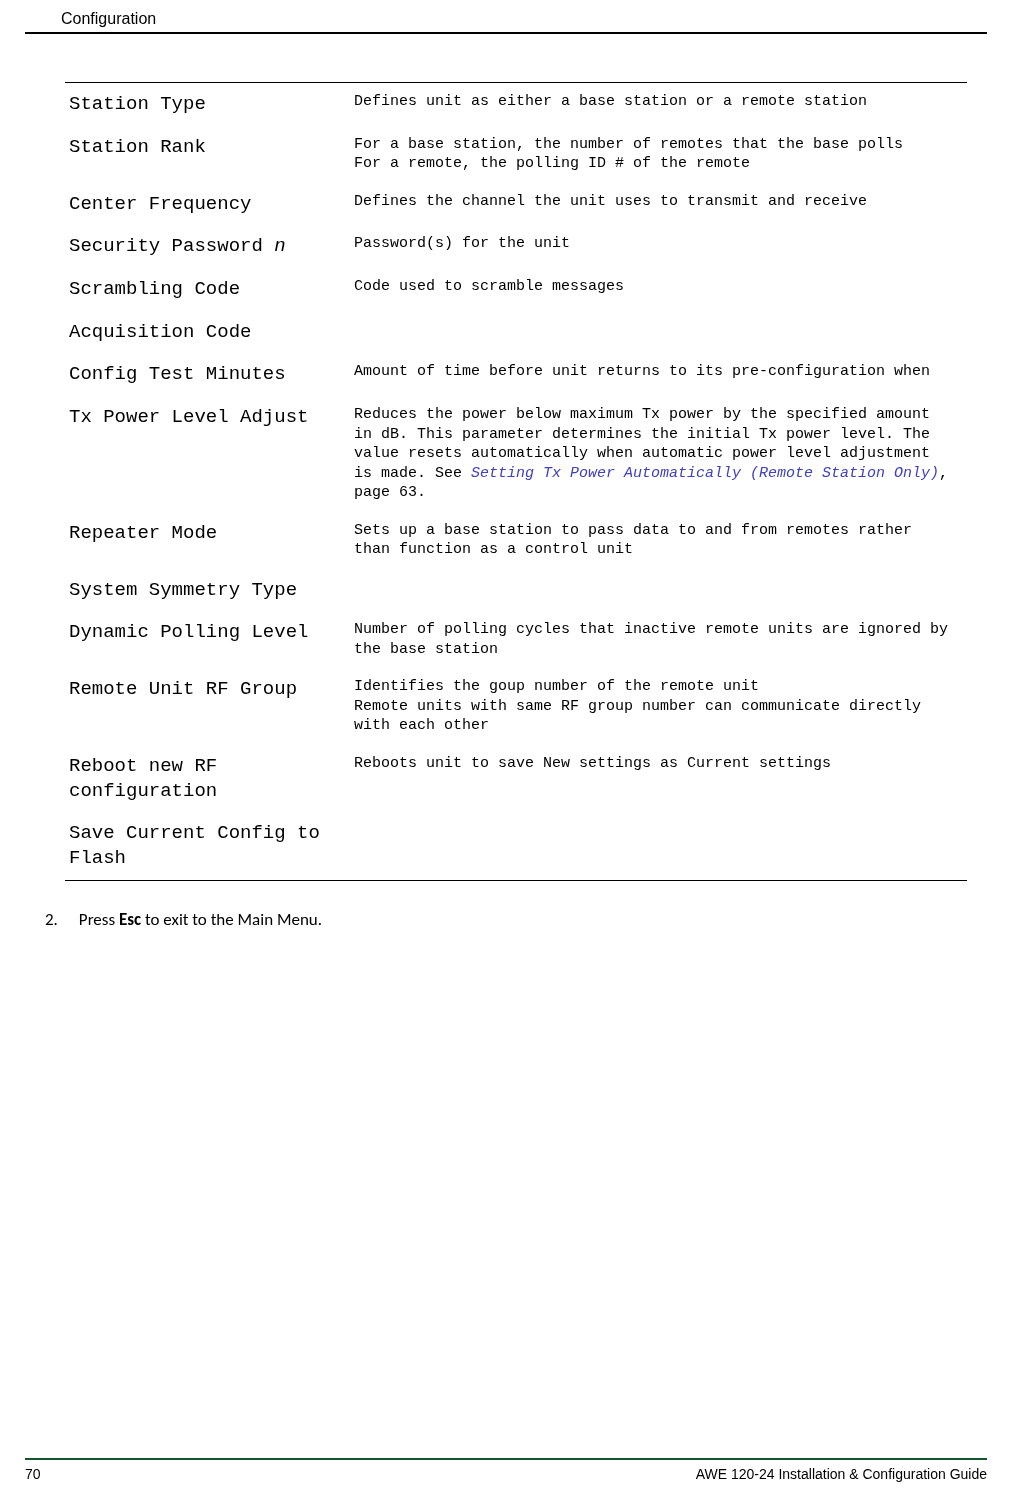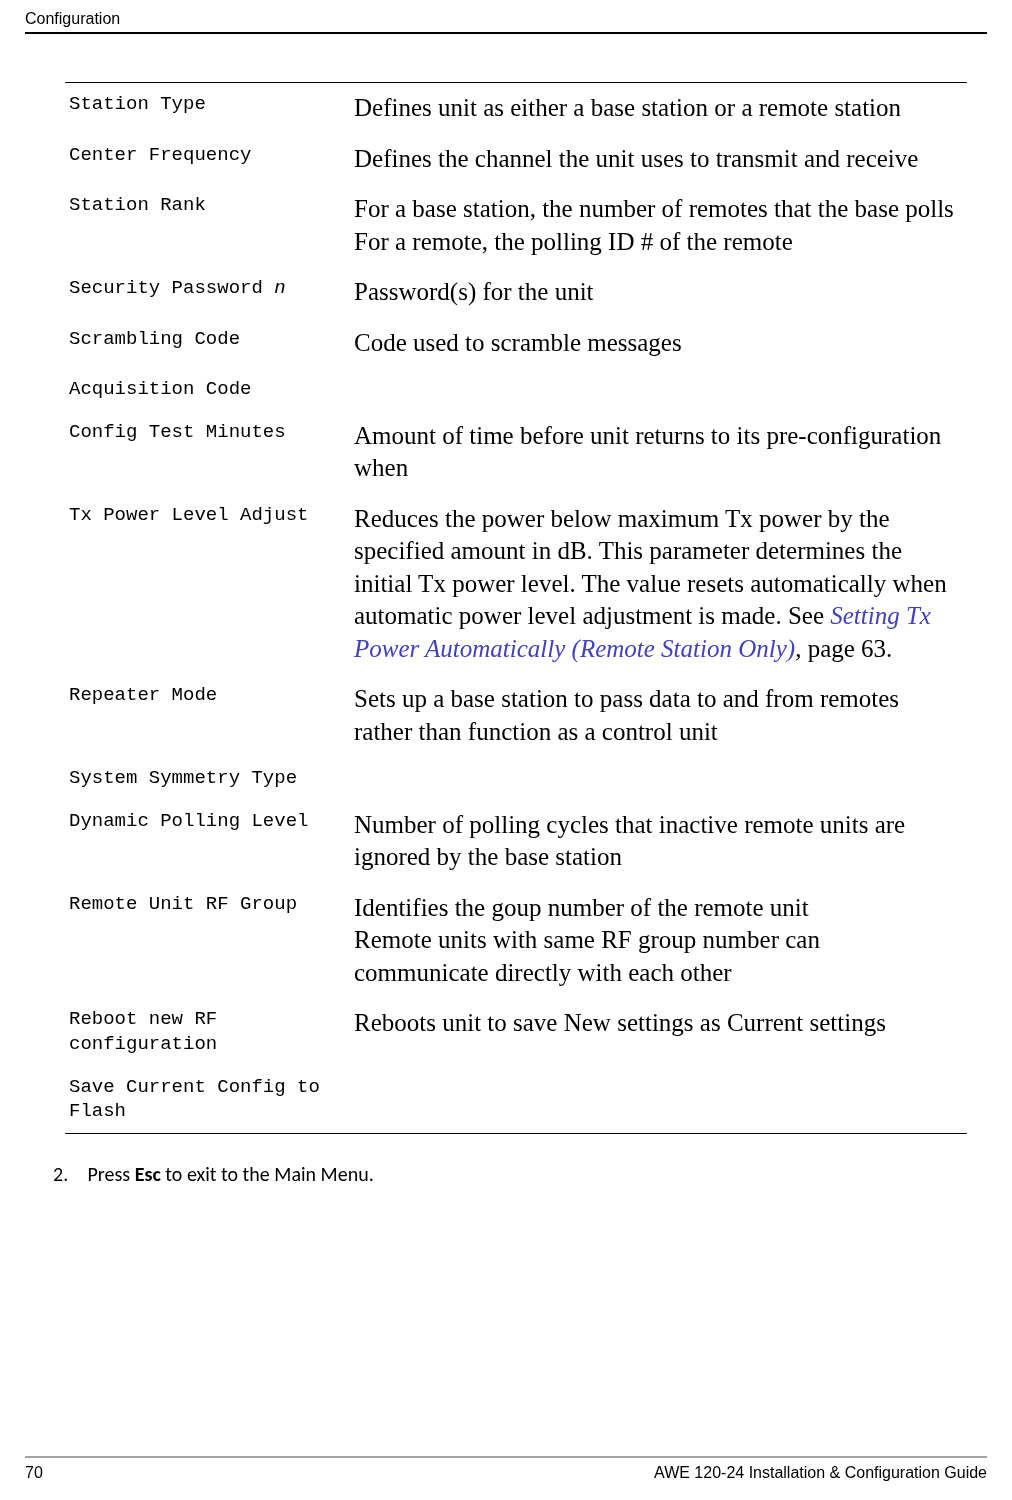--- a/index.html
+++ b/index.html
@@ -20,20 +20,21 @@
       position: absolute;
       top: 10px;
       left: 25px;
       right: 25px;
       font-size: 16px;
       padding-bottom: 4px;
       border-bottom: 2px solid black;
     }
     .header-title {
       font-weight: normal;
+      margin-left: 36px;
     }
     .content {
       position: absolute;
       top: 82px;
       left: 45px;
       right: 25px;
     }
     .table {
       margin-left: 20px;
       margin-right: 20px;
@@ -49,52 +50,52 @@
       font-family: "Courier New", Courier, monospace;
       font-size: 19px;
       line-height: 1.3;
       padding-left: 4px;
     }
     .col1 .italic {
       font-style: italic;
     }
     .col2 {
       flex: 1;
-      font-family: Liberation Serif, serif;
-      font-size: 25px;
+      font-family: Liberation Mono, monospace;
+      font-size: 15px;
       line-height: 1.3;
       padding-right: 10px;
     }
     .col2 .link {
       font-style: italic;
       color: #4040c0;
     }
     .instruction {
       margin-top: 28px;
       font-family: "Gill Sans", "Gill Sans MT", Calibri, sans-serif;
-      font-size: 20px;
-      margin-left: 8px;
+      font-size: 17px;
+      margin-left: 0;
     }
     .instruction .num {
       display: inline-block;
       width: 30px;
     }
     .instruction .bold {
       font-weight: bold;
     }
     .footer {
       position: absolute;
       bottom: 18px;
       left: 25px;
       right: 25px;
-      border-top: 2px solid #a3a3a3;
+      border-top: 2px solid #14532d;
       padding-top: 6px;
       display: flex;
       justify-content: space-between;
-      font-size: 16px;
+      font-size: 14px;
       align-items: flex-end;
     }
     .page-num {
       font-weight: normal;
     }
     .footer-title {
       font-weight: normal;
     }
   </style>
 </head>
@@ -103,33 +104,33 @@
 <div class="header">
   <span class="header-title">Configuration</span>
 </div>
 
 <div class="content">
   <div class="table">
 
     <div class="row">
       <div class="col1">Station Type</div>
       <div class="col2">Defines unit as either a base station or a remote station</div>
-    </div>
-
-    <div class="row">
-      <div class="col1">Center Frequency</div>
-      <div class="col2">Defines the channel the unit uses to transmit and receive</div>
     </div>
 
     <div class="row">
       <div class="col1">Station Rank</div>
       <div class="col2">
         <span>For a base station, the number of remotes that the base polls</span><br>
         <span>For a remote, the polling ID # of the remote</span>
       </div>
+    </div>
+
+    <div class="row">
+      <div class="col1">Center Frequency</div>
+      <div class="col2">Defines the channel the unit uses to transmit and receive</div>
     </div>
 
     <div class="row">
       <div class="col1">
         <span>Security Password </span><span class="italic">n</span>
       </div>
       <div class="col2">Password(s) for the unit</div>
     </div>
 
     <div class="row">

